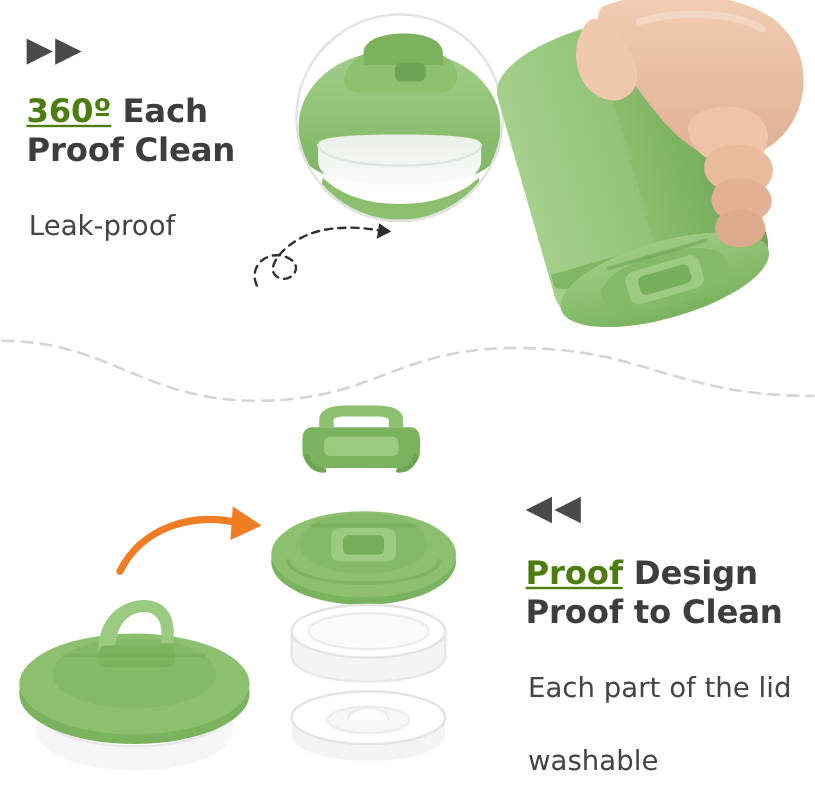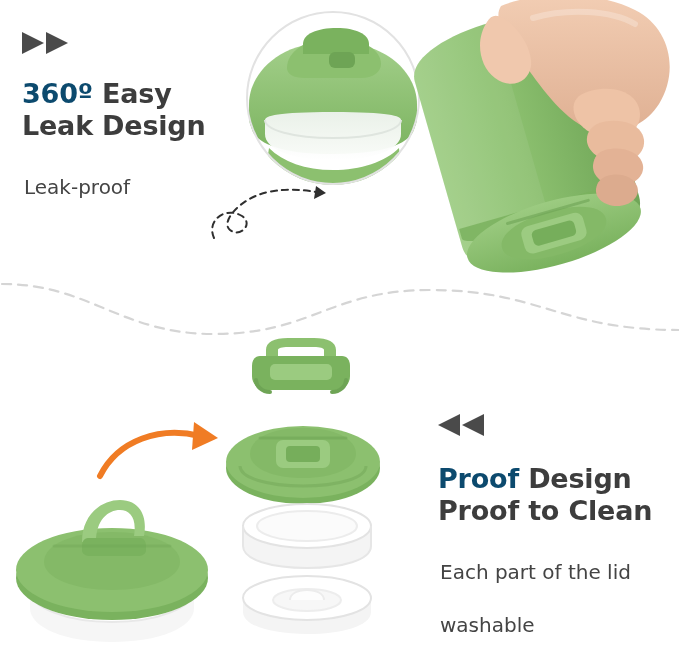--- a/index.html
+++ b/index.html
@@ -26,24 +26,24 @@
   
   .abs { position: absolute; }
 
   
   .headline {
     font-weight: bold;
     line-height: 1.18;
     letter-spacing: -0.2px;
     color: #3d3d3d;
   }
-  .headline .accent { color: #0c4a6e; }
+  .headline .accent { color: #4d7c0f; text-decoration: underline; }
 
   .subtext {
-    font-size: 20px;
+    font-size: 23px;
     line-height: 1.32;
     color: #444444;
     font-weight: 500;
   }
 
   
   #top-headline {
     left: 22px; top: 78px;
     width: 240px;
     font-size: 27px;
@@ -73,22 +73,22 @@
 <div id="stage">
 
   <div class="abs" style="left:22px; top:30px;">
     <svg width="62" height="26" viewBox="0 0 62 26">
       <polygon points="0,2 22,13 0,24" fill="#4a4a4a"></polygon>
       <polygon points="24,2 46,13 24,24" fill="#4a4a4a"></polygon>
     </svg>
   </div>
 
   <div class="abs headline" id="top-headline">
-    <span class="accent">360º</span><span> Easy</span><br>
-    <span>Leak Design</span>
+    <span class="accent">360º</span><span> Each</span><br>
+    <span>Proof Clean</span>
   </div>
 
   <div class="abs subtext" id="top-sub">
     <span>Leak-proof</span><br>
   </div>
 
   <div class="abs" style="left:196px; top:176px;">
     <svg width="130" height="70" viewBox="0 0 130 70">
       <path d="M18,62 C10,44 30,30 46,40 C58,48 44,62 34,54 C24,46 44,22 72,16 C92,12 108,14 120,16" fill="none" stroke="#2f2f2f" stroke-width="2" stroke-dasharray="6,5" stroke-linecap="round"></path>
       <polygon points="120,10 130,17 118,23" fill="#2f2f2f"></polygon>

